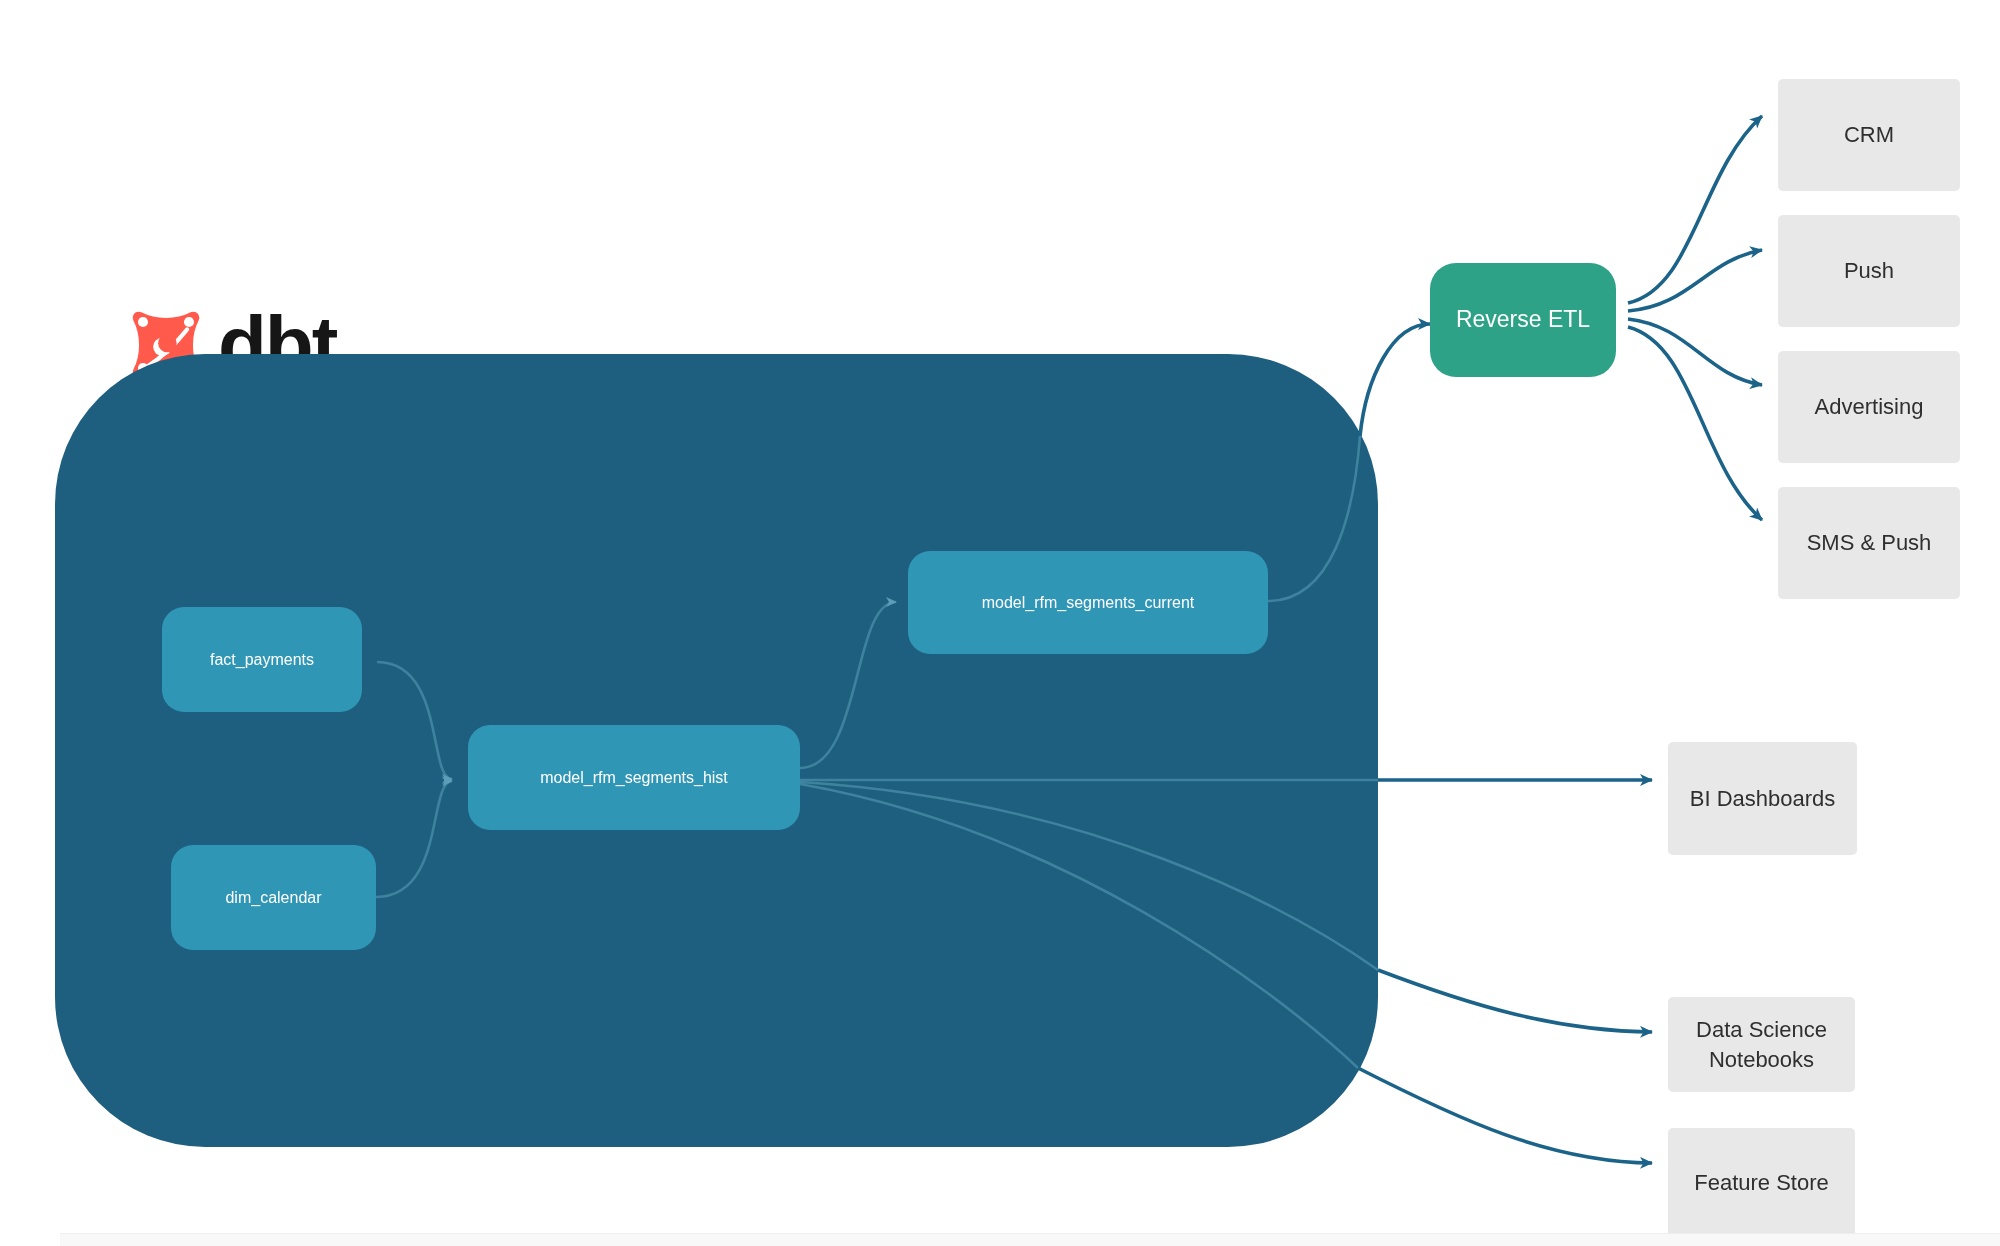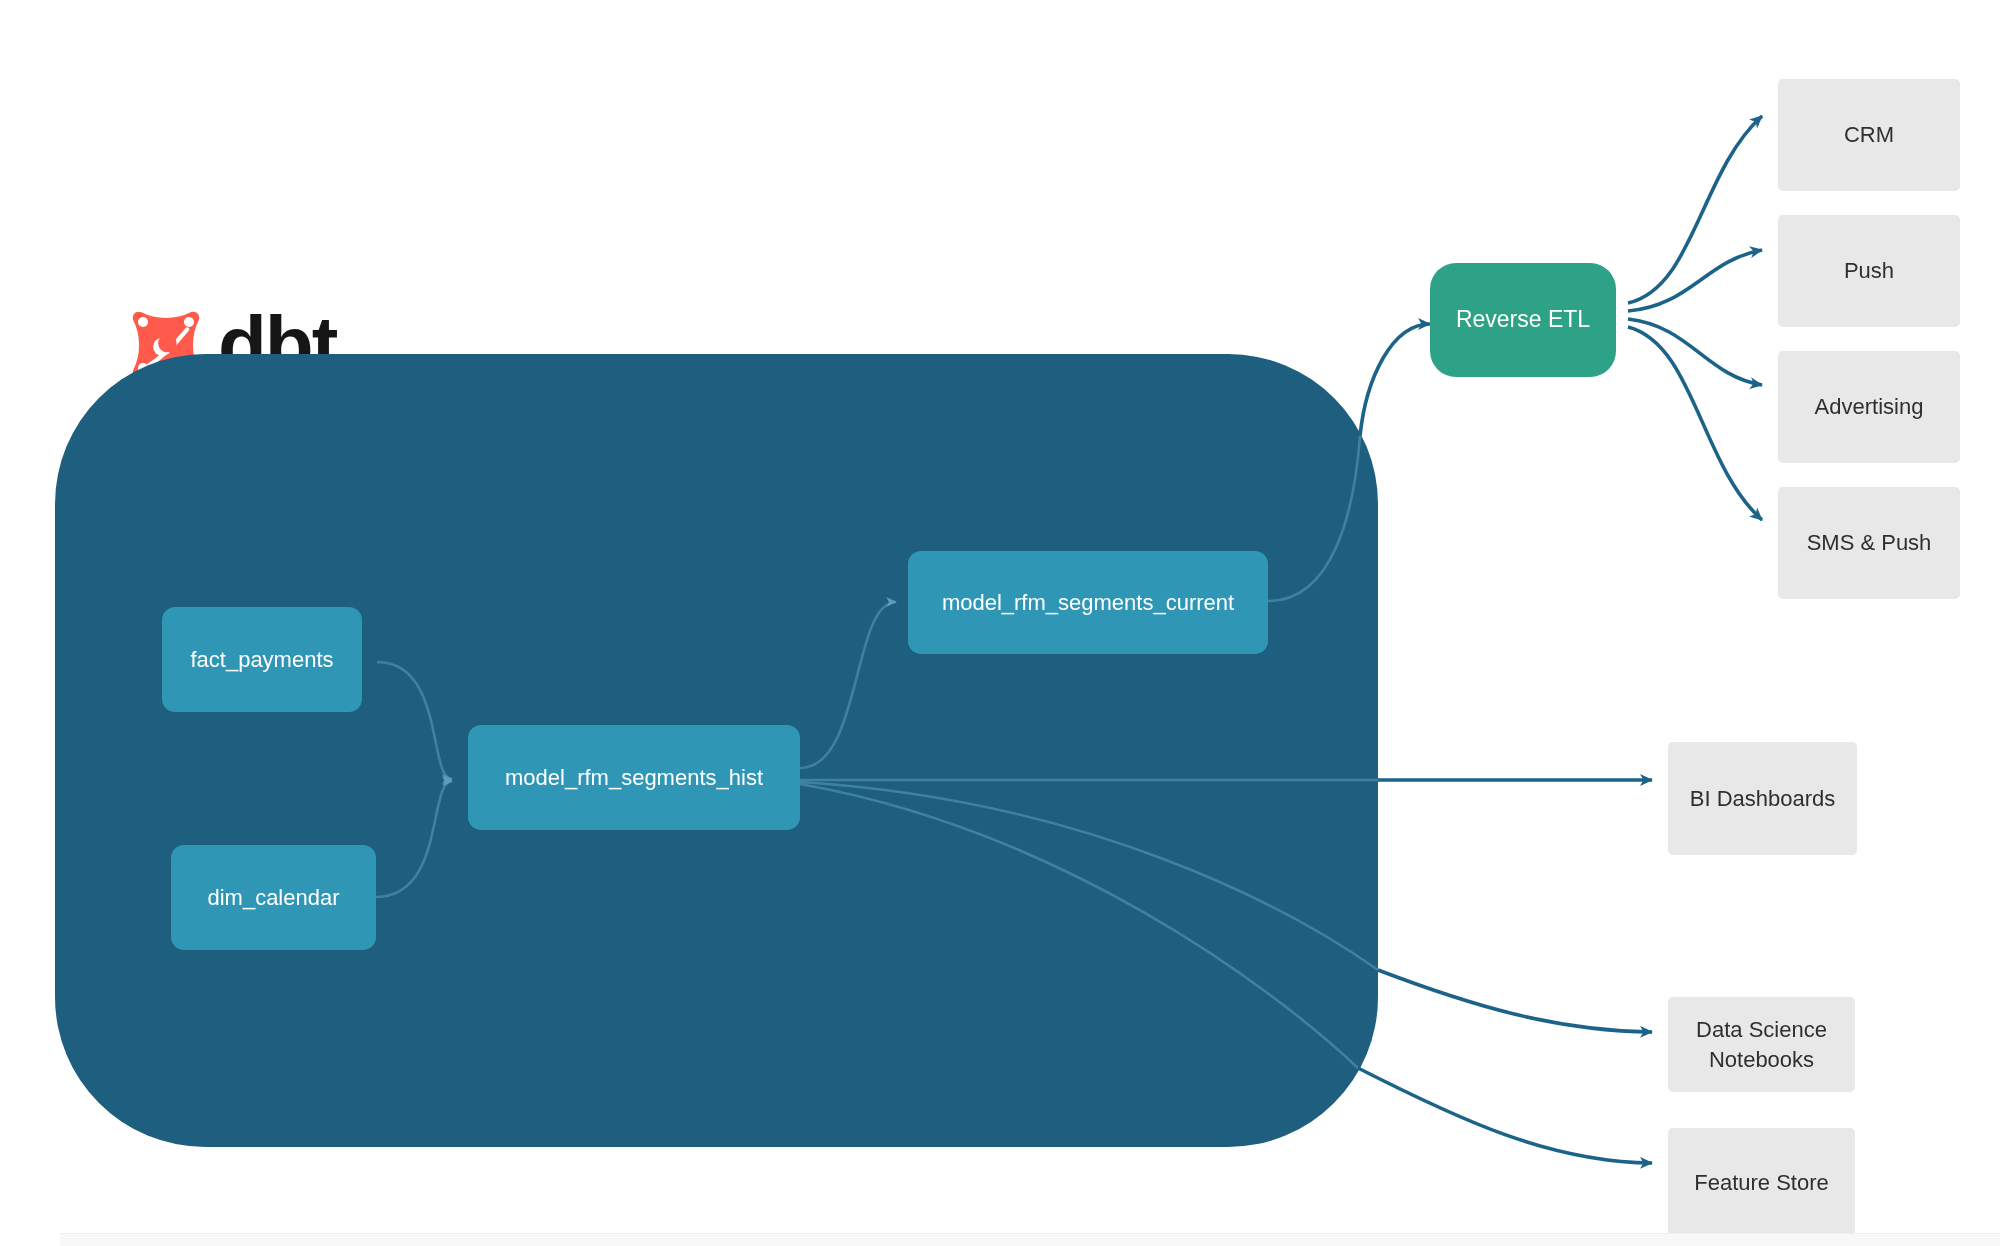--- a/index.html
+++ b/index.html
@@ -20,21 +20,21 @@
   .logo{position:absolute;left:118px;top:254px;display:flex;align-items:center;gap:4px;margin-top:45px;}
   .logo .word{font-size:80px;font-weight:700;letter-spacing:-2px;color:var(--wordmark);line-height:92px;}
   .container-box{
     position:absolute;left:55px;top:354px;width:1323px;height:793px;
     background:var(--container-bg);border-radius:150px 150px 150px 150px;
   }
   .node{
     position:absolute;display:flex;align-items:center;justify-content:center;
     text-align:center;box-sizing:border-box;padding:8px 16px;line-height:1.35;
   }
-  .node.teal{background:var(--node-teal);color:#fff;border-radius:13px;font-size:22px;}
+  .node.teal{background:var(--node-teal);color:#fff;border-radius:22px;font-size:16px;}
   .node.green{background:var(--node-green);color:#fff;border-radius:26px;font-size:23px;}
   .node.gray{background:var(--node-gray);color:#2f2f2f;border-radius:5px;font-size:22px;margin-top:20px;}
   #n-fact    {left:162px;top:607px;width:200px;height:105px;}
   #n-dim     {left:171px;top:845px;width:205px;height:105px;}
   #n-hist    {left:468px;top:725px;width:332px;height:105px;}
   #n-current {left:908px;top:551px;width:360px;height:103px;}
   #n-retl    {left:1430px;top:263px;width:186px;height:114px;}
   #n-crm     {left:1778px;top:59px;width:182px;height:112px;}
   #n-email   {left:1778px;top:195px;width:182px;height:112px;}
   #n-adv     {left:1778px;top:331px;width:182px;height:112px;}

